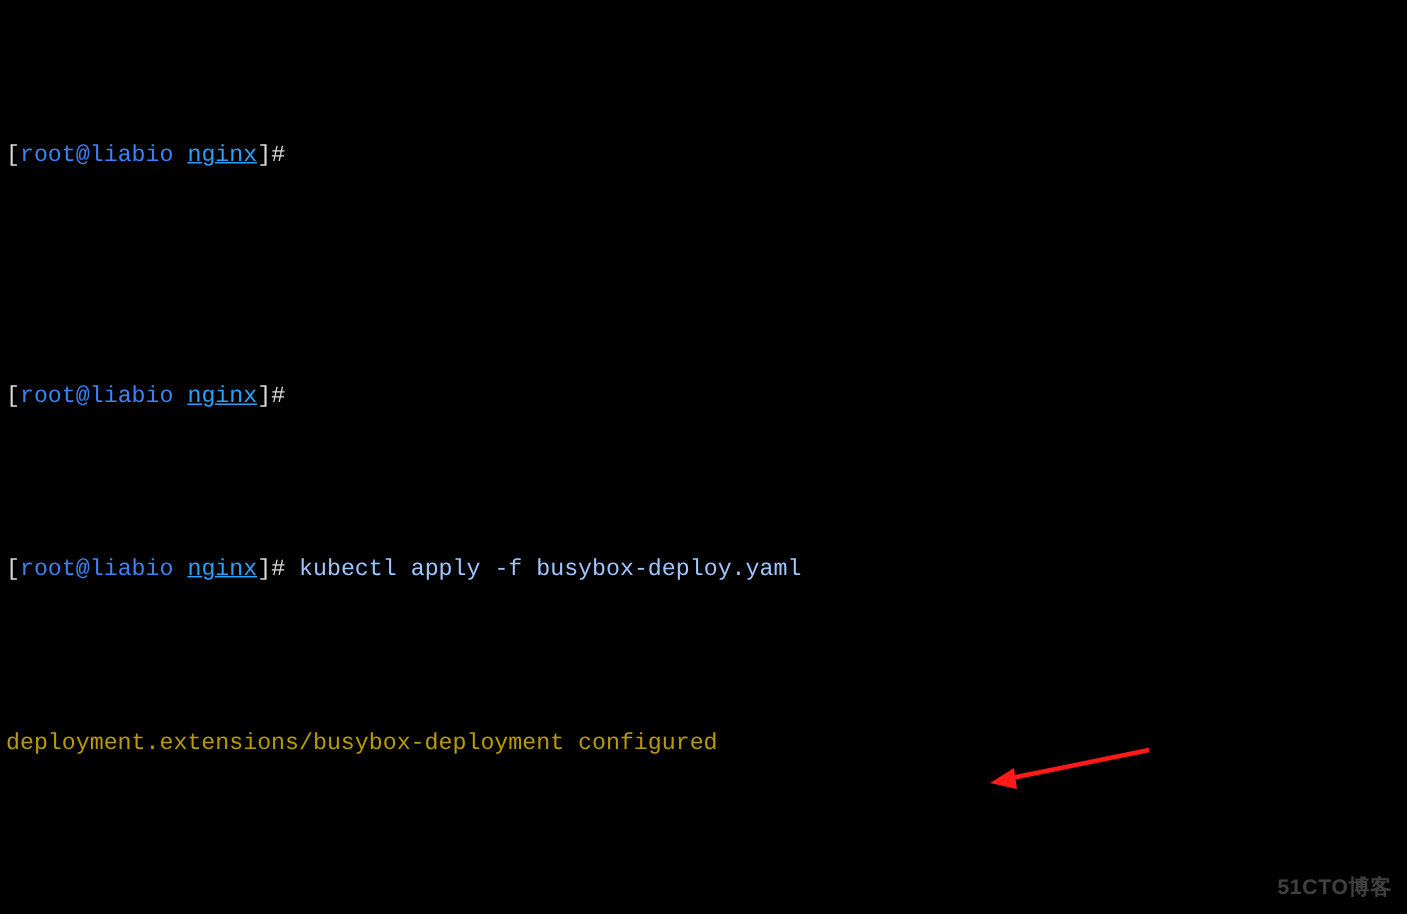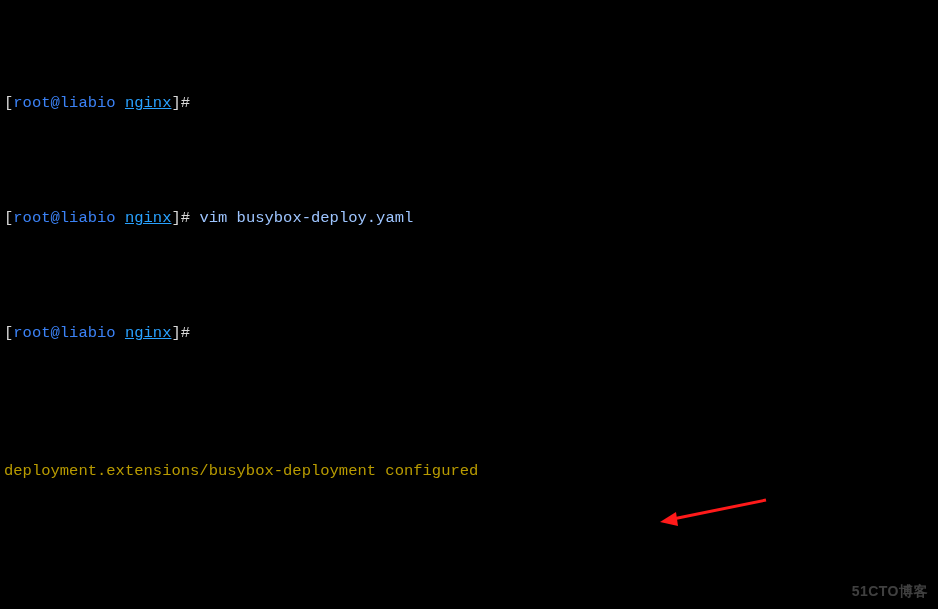--- a/index.html
+++ b/index.html
@@ -17,21 +17,21 @@
   }
   .terminal {
     padding: 0 4px 0 4px;
     white-space: pre;
   }
   .row { display: block; }
   .br  { display: inline; }        
   .usr { color: #3b82f6; }          
   .dir { color: #29a2ff; text-decoration: underline; }          
   .cmd { color: #9ec5ff; }          
-  .out-y { color: #b89b00; }        
+  .out-y { color: #b89b00; margin-top: 24px; }        
   .arrow {
     position: absolute;
     top: 496px;
     right: 170px;
     color: #ff0000;
     pointer-events: none;
   }
   .watermark {
     position: absolute;
     bottom: 6px;
@@ -45,26 +45,26 @@
 </style>
 </head>
 <body>
 
 <div class="terminal">
 
   
   <span class="row"><span class="br">[</span><span class="usr">root@liabio</span><span class="br"> </span><span class="dir">nginx</span><span class="br">]# </span><span class="cmd"></span></span>
 
   
-  <span class="row"><span class="br">[</span><span class="usr">root@liabio</span><span class="br"> </span><span class="dir">nginx</span><span class="br">]# </span><span class="cmd">vim busybox-deploy.yaml</span></span>
 
   
   <span class="row"><span class="br">[</span><span class="usr">root@liabio</span><span class="br"> </span><span class="dir">nginx</span><span class="br">]# </span></span>
 
   
+  <span class="row"><span class="br">[</span><span class="usr">root@liabio</span><span class="br"> </span><span class="dir">nginx</span><span class="br">]# </span><span class="cmd">kubectl apply -f busybox-deploy.yaml</span></span>
 
   <span class="row out-y">deployment.extensions/busybox-deployment configured</span>
 
   
   
 
   
   
 
   

